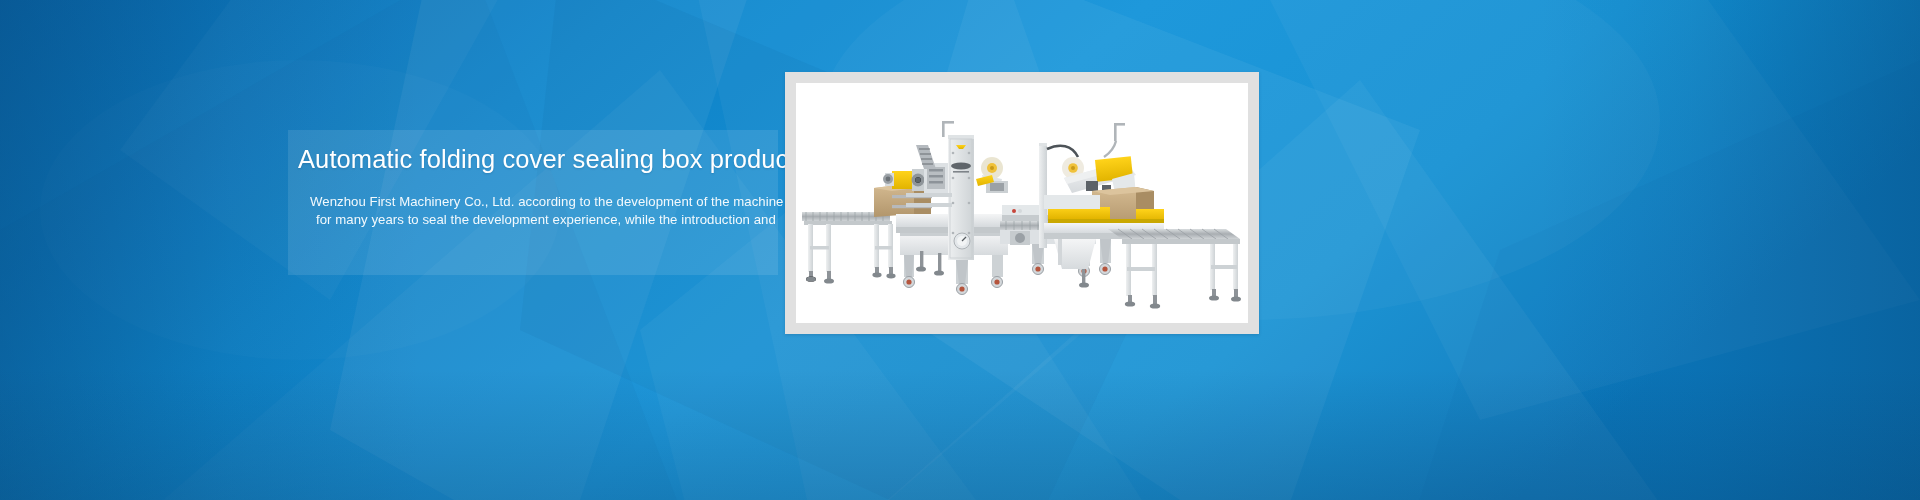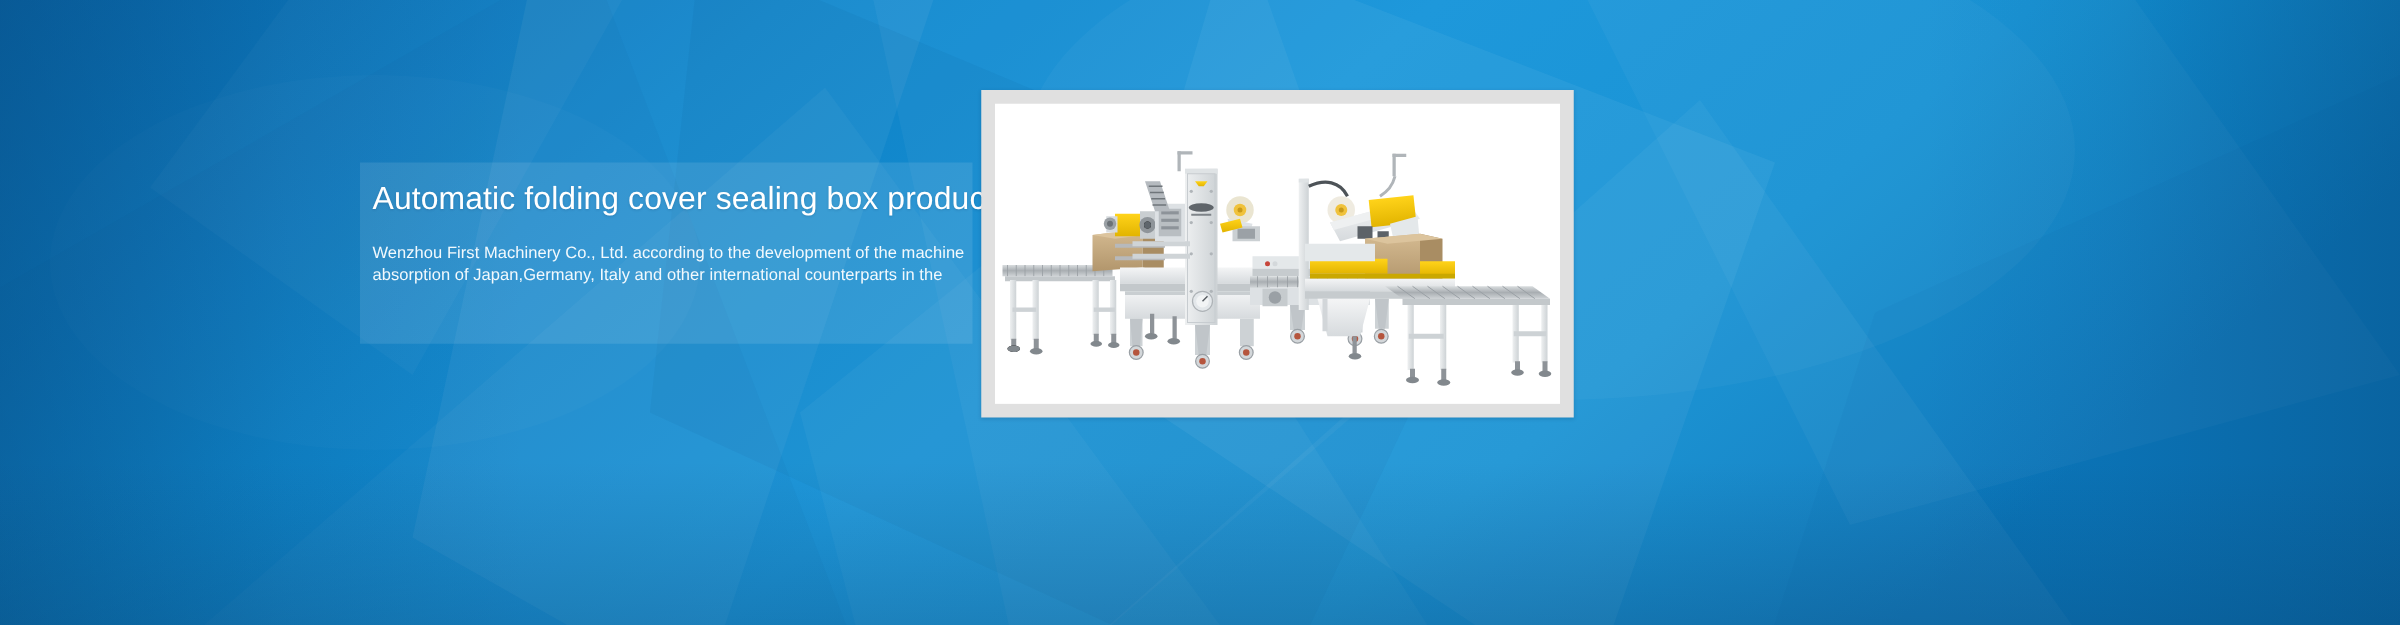--- a/index.html
+++ b/index.html
@@ -70,21 +70,21 @@
     line-height: 1.2;
     margin: 0 0 18px 0;
     white-space: nowrap;
     text-shadow: 0 1px 2px rgba(0,40,80,0.18);
   }
   .body-copy {
     font-size: 13.2px;
     font-weight: 400;
     color: #f2f9fd;
     line-height: 18.5px;
-    margin: 0;
+    margin: 12px;
     letter-spacing: 0.05px;
   }
   .body-copy .ln { display: block; white-space: nowrap; }
   .body-copy .ln.indent { padding-left: 6px; }
 
   
   .photo-frame {
     position: absolute;
     left: 785px;
     top: 72px;
@@ -141,21 +141,21 @@
   <div class="vignette-left"></div>
   <div class="vignette-right"></div>
   <div class="vignette-bottom"></div>
 
   <div class="text-panel"></div>
 
   <div class="text-content">
     <h1 class="headline">Automatic folding cover sealing box production line</h1>
     <p class="body-copy">
       <span class="ln">Wenzhou First Machinery Co., Ltd. according to the development of the machine</span>
-      <span class="ln">absorption of Japan,Germany, Italy and other international counterparts in the</span>
+      <span class="ln indent">for many years to seal the development experience, while the introduction and</span>
     </p>
   </div>
 
   <div class="photo-frame">
     <div class="photo-inner">
       <svg viewBox="0 0 452 240" preserveAspectRatio="xMidYMid meet">
         <defs>
           <linearGradient id="mFrame" x1="0" y1="0" x2="0" y2="1">
             <stop offset="0%" stop-color="#f4f5f6"></stop>
             <stop offset="100%" stop-color="#d6dadd"></stop>

